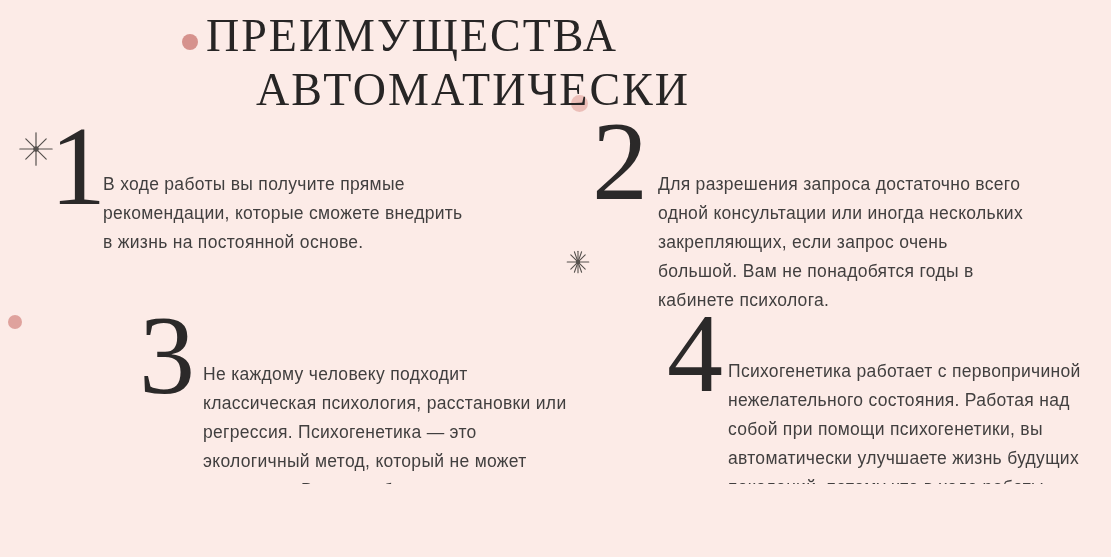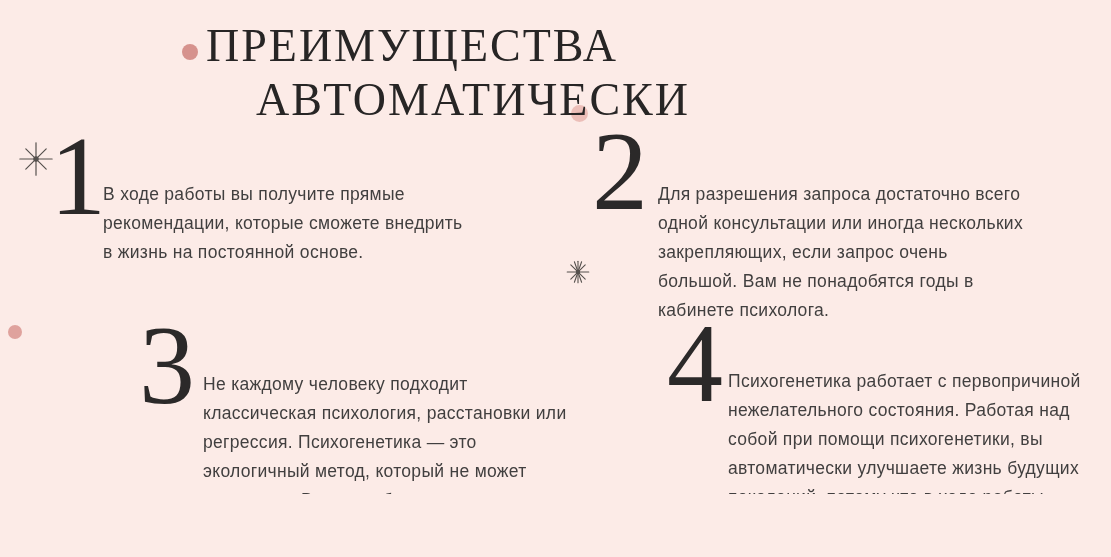--- a/index.html
+++ b/index.html
@@ -12,21 +12,20 @@
     --dot-side:#dfa29d;
     --sparkle:#55504d;
   }
   html,body{margin:0;padding:0;}
   body{background:var(--bg);font-family:"Liberation Sans", sans-serif;}
   .page{
     position:relative;
     width:1111px;height:484px;
     background:var(--bg);
     overflow:hidden;
-    margin-top:10px;
   }
   
   .title-line{
     position:absolute;
     font-family:"Liberation Serif", serif;
     font-variant:small-caps;
     font-weight:400;
     font-size:66px;
     line-height:54px;
     letter-spacing:2px;

